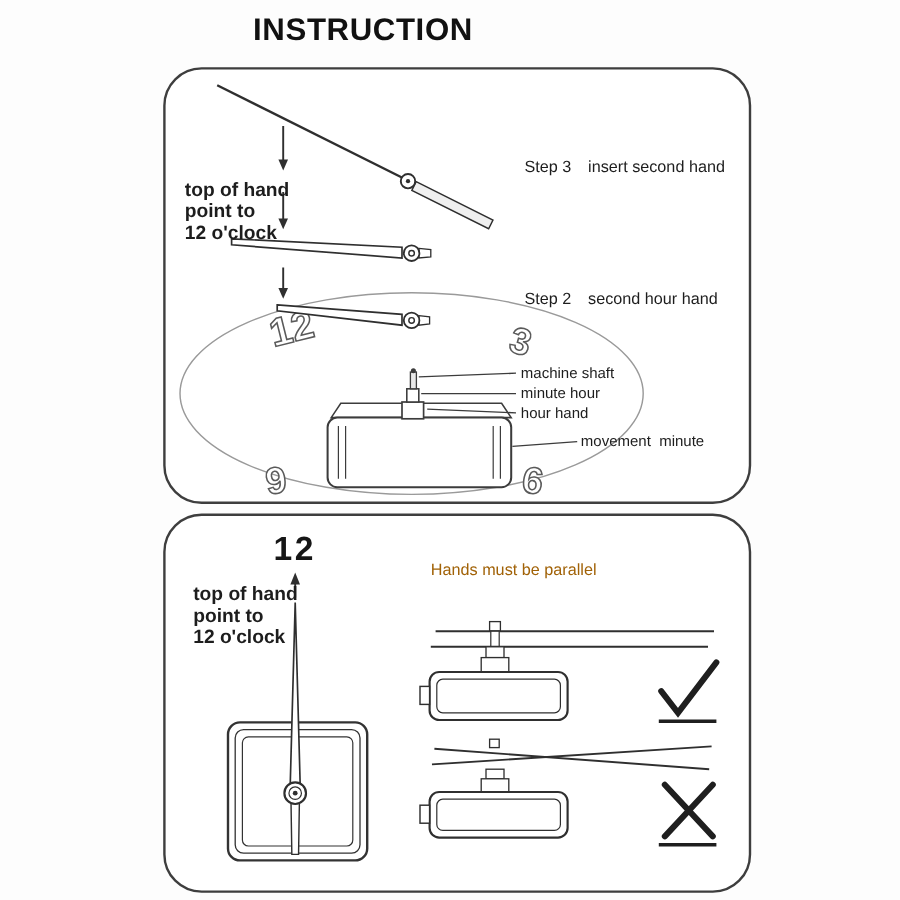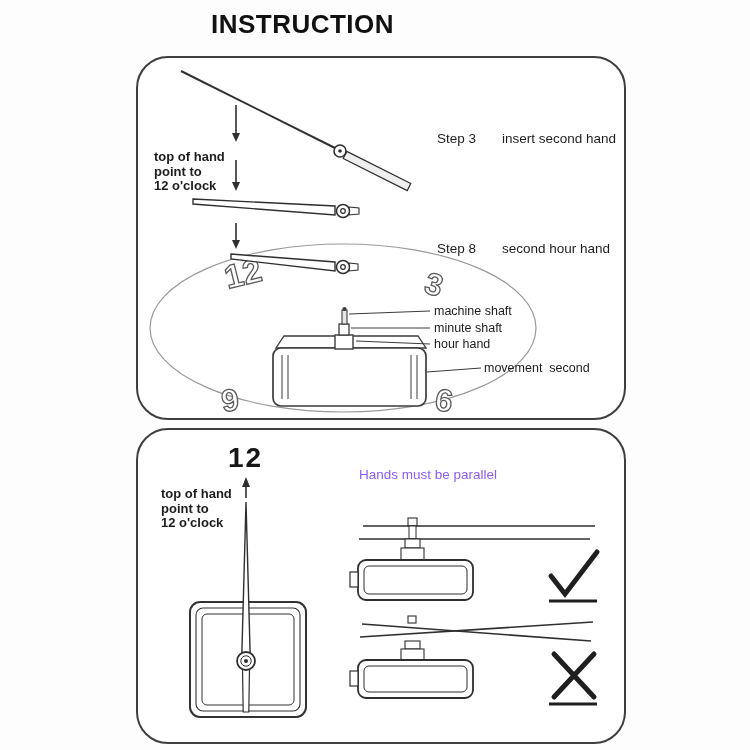--- a/index.html
+++ b/index.html
@@ -4,25 +4,25 @@
 <style>
   html,body{margin:0;padding:0}
   body{width:750px;height:750px;background:#fdfdfd;font-family:"Liberation Sans",sans-serif;color:#222;overflow:hidden}
   .page{position:relative;width:605px;height:750px}
   .title{position:absolute;left:0;top:9px;width:100%;text-align:center;font-size:26px;font-weight:bold;letter-spacing:.5px;color:#111}
   .panel{position:absolute;border:2px solid #3e3e3e;border-radius:32px;background:#fff}
   #panel-top{left:136px;top:56px;width:486px;height:360px}
   #panel-bottom{left:136px;top:428px;width:486px;height:312px}
   .panel svg{position:absolute;left:0;top:0}
   .abs{position:absolute}
-  .hand-note{font-size:13px;font-weight:bold;line-height:1.12;white-space:pre-line;color:#1d1d1d}
+  .hand-note{font-size:16px;font-weight:bold;line-height:1.12;white-space:pre-line;color:#1d1d1d}
   .step{font-size:13.5px;color:#1d1d1d;white-space:nowrap}
-  .step-label{display:inline-block;margin-right:26px}
+  .step-label{display:inline-block;margin-right:14px}
   .shaft-label{font-size:12.5px;color:#1d1d1d;white-space:pre}
-  .parallel-note{font-size:13.5px;color:#8b5cf6}
+  .parallel-note{font-size:13.5px;color:#a16207}
   .big-twelve{font-size:28px;font-weight:bold;letter-spacing:2px;color:#161616}
   .clock-num{font-weight:bold;fill:#fff;stroke:#5a5a5a;stroke-width:1.3px}
 </style>
 </head>
 <body>
 
 <div class="page">
 
   <div class="title">INSTRUCTION</div>
 
@@ -95,27 +95,27 @@
     </svg>
 
     <div class="abs hand-note" style="left:16px;top:92px">top of hand
 point to
 12 o'clock</div>
 
     <div class="abs step" style="left:299px;top:73px">
       <span class="step-label">Step 3</span><span>insert second hand</span>
     </div>
     <div class="abs step" style="left:299px;top:183px">
-      <span class="step-label">Step 8</span><span>second hour hand</span>
+      <span class="step-label">Step 2</span><span>second hour hand</span>
     </div>
 
     <div class="abs shaft-label" style="left:296px;top:246px">machine shaft</div>
-    <div class="abs shaft-label" style="left:296px;top:263px">minute shaft</div>
+    <div class="abs shaft-label" style="left:296px;top:263px">minute hour</div>
     <div class="abs shaft-label" style="left:296px;top:279px">hour hand</div>
-    <div class="abs shaft-label" style="left:346px;top:303px">movement  second</div>
+    <div class="abs shaft-label" style="left:346px;top:303px">movement  minute</div>
   </div>
 
   <div class="panel" id="panel-bottom">
     <svg width="482" height="308" viewBox="0 0 482 308">
 
       <g fill="#2f2f2f" stroke="#2f2f2f">
         <line x1="108" y1="68" x2="108" y2="56" stroke-width="1.6"></line>
         <polygon points="104,57 112,57 108,47" stroke="none"></polygon>
       </g>
 

